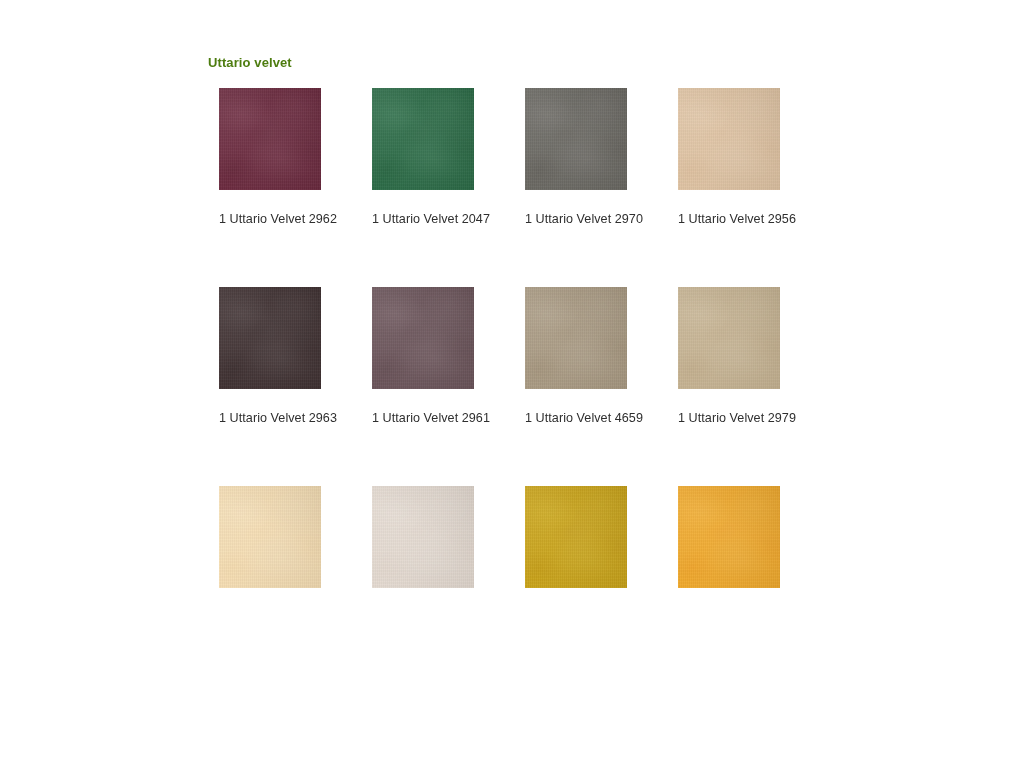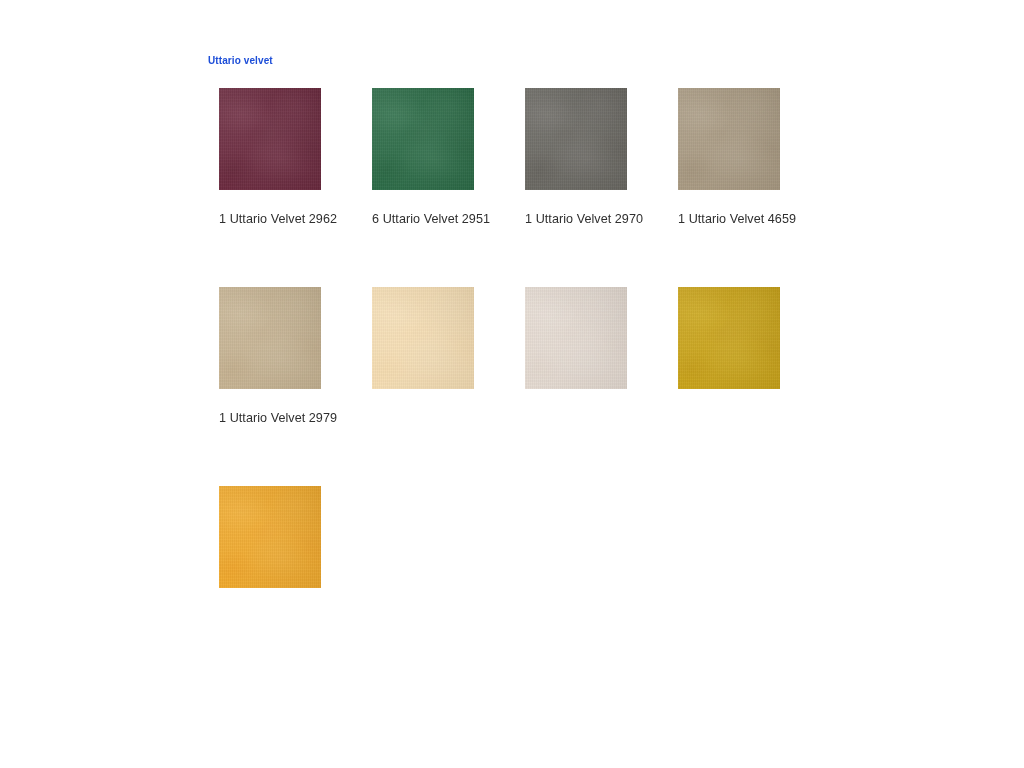--- a/index.html
+++ b/index.html
@@ -19,40 +19,39 @@
     position: relative;
     width: 1024px;
     height: 768px;
     background: #ffffff;
   }
 
   #collection-title {
     position: absolute;
     left: 208px;
     top: 55px;
-    font-size: 10px;
+    font-size: 13px;
     font-weight: bold;
-    color: #1d4ed8;
+    color: #4d7c0f;
     letter-spacing: 0.1px;
     white-space: nowrap;
   }
 
   #swatch-grid {
     position: absolute;
     left: 219px;
     top: 88px;
     display: grid;
     grid-template-columns: repeat(4, 102px);
     column-gap: 51px;
     row-gap: 61px;
   }
 
   .swatch-cell {
     width: 118px;
-    text-align: right;
   }
 
   .swatch-tile {
     position: relative;
     width: 102px;
     height: 102px;
     overflow: hidden;
     background-color: #cccccc;
   }
 
@@ -131,32 +130,59 @@
         </div>
         <div class="swatch-label">1 Uttario Velvet 2962</div>
       </div>
       <div class="swatch-cell">
         <div class="swatch-tile" style="background-color: rgb(43, 107, 70);">
           <div class="tex-a"></div>
           <div class="tex-b"></div>
           <div class="tex-c"></div>
           <div class="tex-d"></div>
         </div>
-        <div class="swatch-label">6 Uttario Velvet 2951</div>
+        <div class="swatch-label">1 Uttario Velvet 2047</div>
       </div>
       <div class="swatch-cell">
         <div class="swatch-tile" style="background-color: rgb(106, 104, 98);">
           <div class="tex-a"></div>
           <div class="tex-b"></div>
           <div class="tex-c"></div>
           <div class="tex-d"></div>
         </div>
         <div class="swatch-label">1 Uttario Velvet 2970</div>
       </div>
       <div class="swatch-cell">
+        <div class="swatch-tile" style="background-color: rgb(223, 195, 163);">
+          <div class="tex-a"></div>
+          <div class="tex-b"></div>
+          <div class="tex-c"></div>
+          <div class="tex-d"></div>
+        </div>
+        <div class="swatch-label">1 Uttario Velvet 2956</div>
+      </div>
+      <div class="swatch-cell">
+        <div class="swatch-tile" style="background-color: rgb(63, 49, 50);">
+          <div class="tex-a"></div>
+          <div class="tex-b"></div>
+          <div class="tex-c"></div>
+          <div class="tex-d"></div>
+        </div>
+        <div class="swatch-label">1 Uttario Velvet 2963</div>
+      </div>
+      <div class="swatch-cell">
+        <div class="swatch-tile" style="background-color: rgb(107, 84, 90);">
+          <div class="tex-a"></div>
+          <div class="tex-b"></div>
+          <div class="tex-c"></div>
+          <div class="tex-d"></div>
+        </div>
+        <div class="swatch-label">1 Uttario Velvet 2961</div>
+      </div>
+      <div class="swatch-cell">
         <div class="swatch-tile" style="background-color: rgb(169, 154, 130);">
           <div class="tex-a"></div>
           <div class="tex-b"></div>
           <div class="tex-c"></div>
           <div class="tex-d"></div>
         </div>
         <div class="swatch-label">1 Uttario Velvet 4659</div>
       </div>
       <div class="swatch-cell">
         <div class="swatch-tile" style="background-color: rgb(198, 179, 146);">

